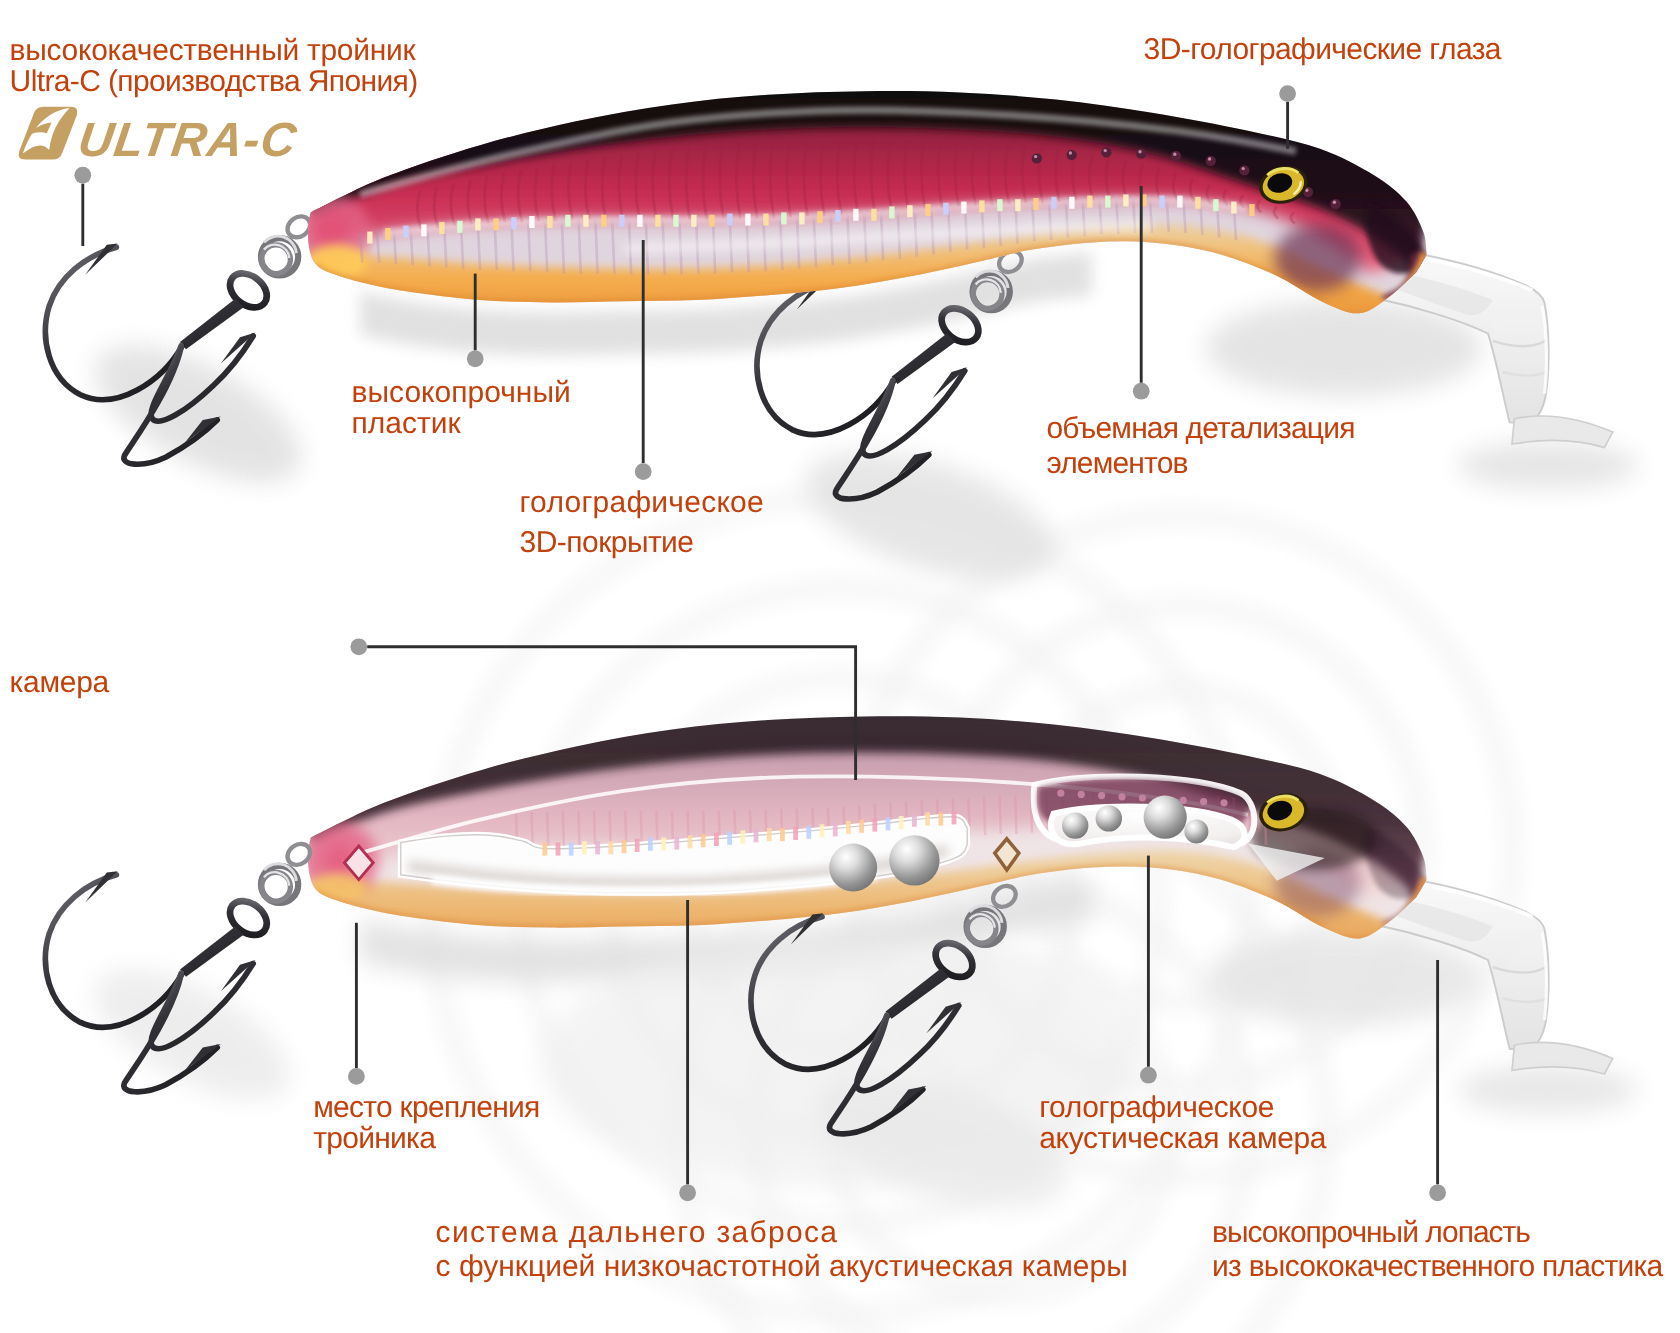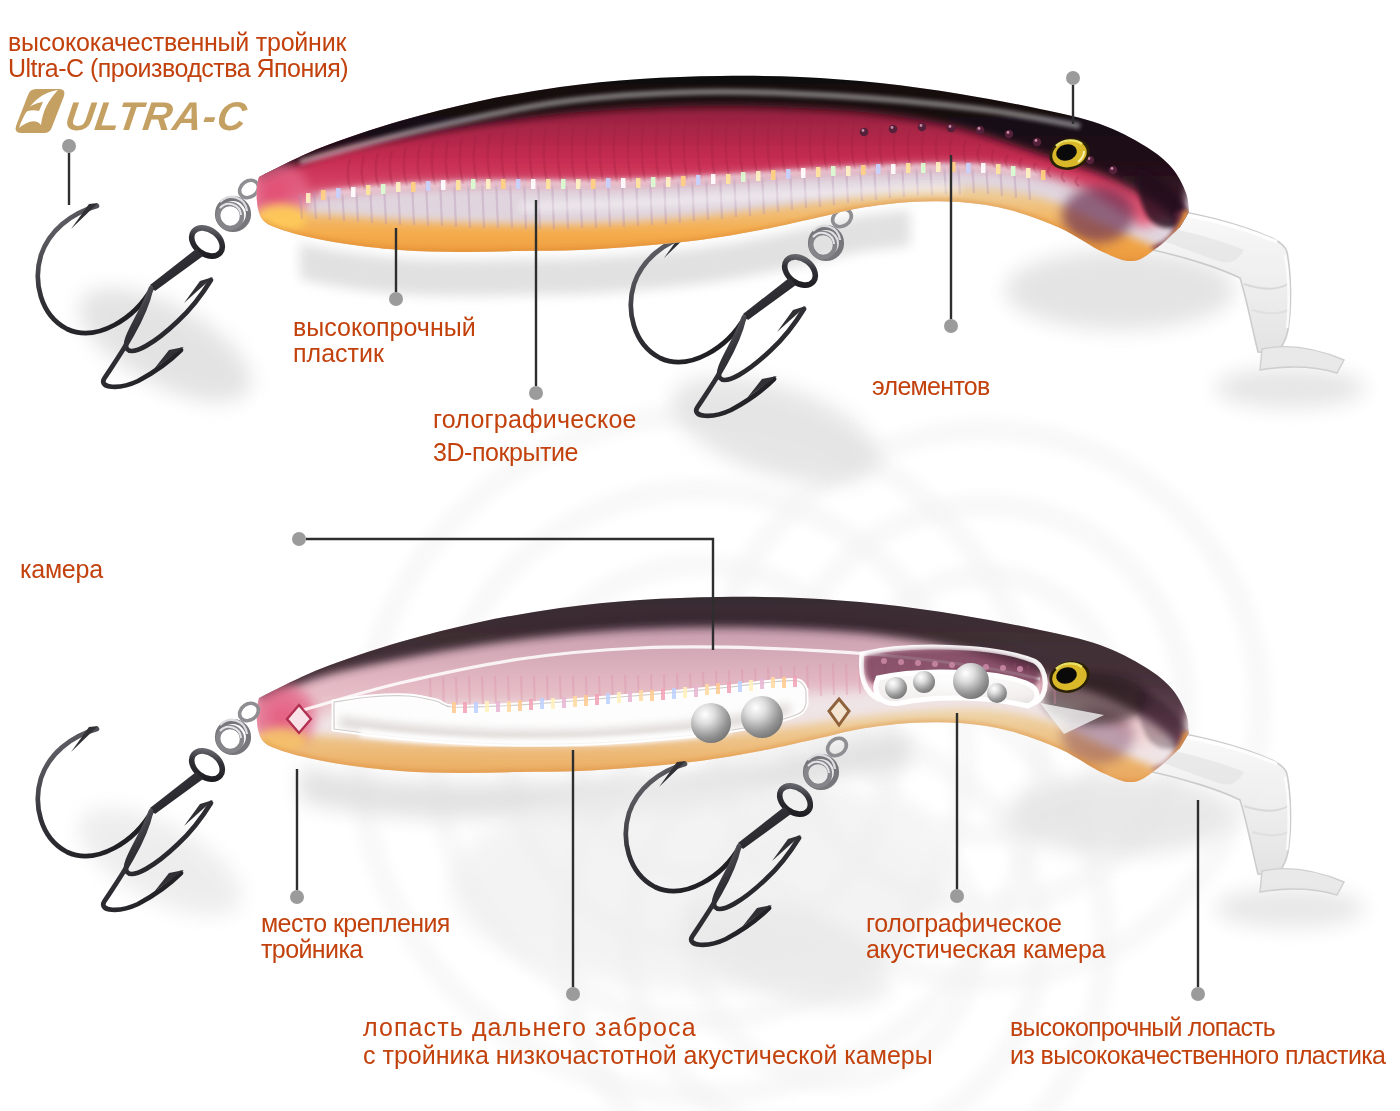--- a/index.html
+++ b/index.html
@@ -518,26 +518,28 @@
       </g>
 <g>
  <path d="M 36,89 Q 30,89 28,95 L 16,126 Q 14,133 21,133 L 44,133 Q 50,133 52,127 L 64,96 Q 66,89 59,89 Z" fill="#c5a063"></path>
  <path d="M 19,128 C 28,102 43,92 58,90 C 48,101 43,110 41,125 C 35,118 27,122 19,128 Z" fill="#ffffff"></path>
  <path d="M 21,114 C 27,107 35,103 43,102 L 39,111 C 33,109 26,111 21,114 Z" fill="#c5a063"></path>
  <text x="82" y="130" font-weight="bold" font-style="italic" font-size="40" letter-spacing="1" fill="#c5a063" transform="skewX(-8)" style="font-family:'Liberation Sans',sans-serif">ULTRA-C</text>
 </g>
 </svg>
 <div class="lbl" style="left:8px;top:29.0px;letter-spacing:-0.23px">высококачественный тройник</div>
 <div class="lbl" style="left:8px;top:55.2px;letter-spacing:-0.52px">Ultra-C (производства Япония)</div>
+<div class="lbl" style="left:953px;top:28.3px;letter-spacing:-0.5px">3D-голографические глаза</div>
 <div class="lbl" style="left:293px;top:314px;letter-spacing:0px">высокопрочный</div>
 <div class="lbl" style="left:293px;top:340.3px;letter-spacing:0px">пластик</div>
 <div class="lbl" style="left:433px;top:406.2px;letter-spacing:0.2px">голографическое</div>
 <div class="lbl" style="left:433px;top:439.3px;letter-spacing:-0.45px">3D-покрытие</div>
+<div class="lbl" style="left:872px;top:343.7px;letter-spacing:-0.7px">объемная детализация</div>
 <div class="lbl" style="left:872px;top:372.6px;letter-spacing:-0.7px">элементов</div>
-<div class="lbl" style="left:20px;top:555.5px;letter-spacing:-0.25px">камера</div>
+<div class="lbl" style="left:8px;top:555.5px;letter-spacing:-0.25px">камера</div>
 <div class="lbl" style="left:261px;top:910.1px;letter-spacing:-0.6px">место крепления</div>
 <div class="lbl" style="left:261px;top:936.0px;letter-spacing:-0.6px">тройника</div>
-<div class="lbl" style="left:363px;top:1014.3px;letter-spacing:1.1px">лопасть дальнего заброса</div>
-<div class="lbl" style="left:363px;top:1042.1px;letter-spacing:0.0px">с тройника низкочастотной акустической камеры</div>
+<div class="lbl" style="left:363px;top:1014.3px;letter-spacing:1.1px">система дальнего заброса</div>
+<div class="lbl" style="left:363px;top:1042.1px;letter-spacing:0.0px">с функцией низкочастотной акустическая камеры</div>
 <div class="lbl" style="left:866px;top:910.3px;letter-spacing:-0.33px">голографическое</div>
 <div class="lbl" style="left:866px;top:936.3px;letter-spacing:-0.3px">акустическая камера</div>
 <div class="lbl" style="left:1010px;top:1014.3px;letter-spacing:-0.85px">высокопрочный лопасть</div>
 <div class="lbl" style="left:1010px;top:1042.1px;letter-spacing:-0.61px">из высококачественного пластика</div>
 </div>
 </body></html>

